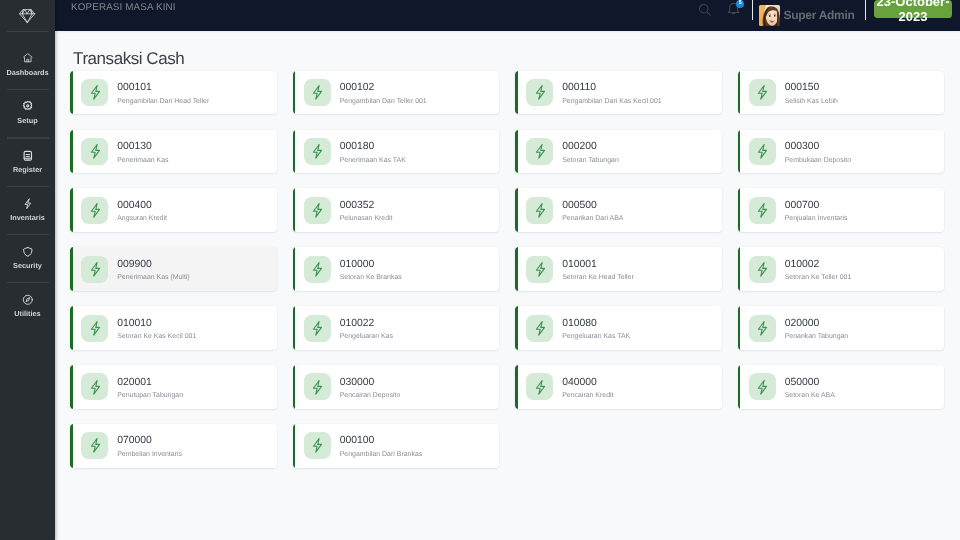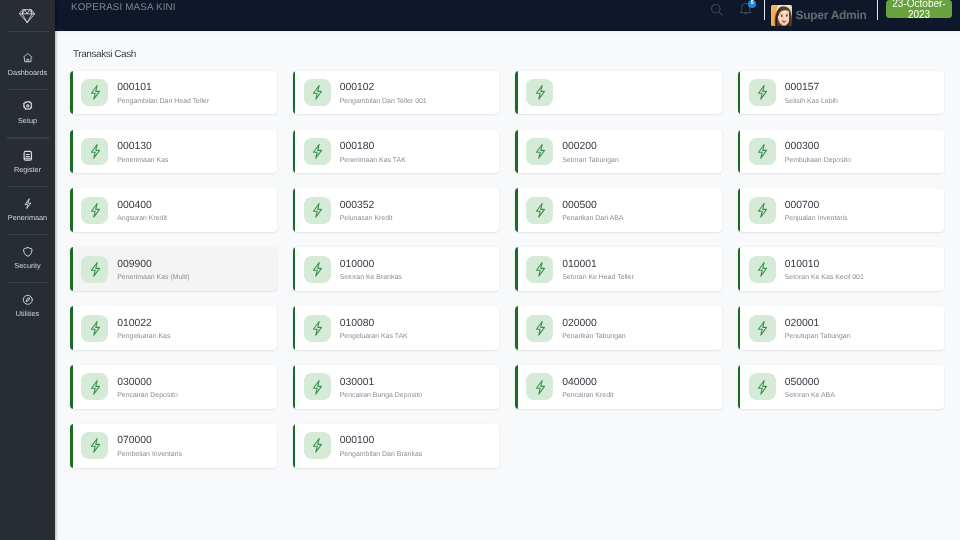--- a/index.html
+++ b/index.html
@@ -8,20 +8,21 @@
     font-family: "Liberation Sans", sans-serif;
     background: #f8f9fb; -webkit-font-smoothing: antialiased; text-rendering: geometricPrecision;
   }
   #app { position: relative; width: 960px; height: 540px; display: flex; }
 
   
   #sidebar {
     width: 55px; height: 540px; background: #282d32;
     flex: 0 0 55px; position: relative; z-index: 5;
     box-shadow: 1px 0 3px rgba(0,0,0,.30);
+    font-weight: bold;
   }
   #brand { height: 31px; display: flex; align-items: center; justify-content: center; }
   #brand svg { width: 16.4px; height: 15.4px; display: block; }
   .sb-div { height: 1px; background: #3a4046; margin: 0 6px 0 7px; }
   #sb-items { padding-top: 9.6px; }
   .sb-item { display: flex; flex-direction: column; align-items: center;
              justify-content: center; height: 47.18px; cursor: pointer; padding-bottom: 3.6px; }
   .sb-item .ico { width: 11.6px; height: 11.6px; display: block; color: #dcdfe3; }
   .sb-item .lbl { font-size: 7.3px; color: #d0d4d9; letter-spacing: 0;
                   line-height: 1; margin-top: 6.2px; white-space: nowrap; }
@@ -43,29 +44,29 @@
   #notif-btn svg { width: 15.2px; height: 15.2px; color: #3f444d; display: block; position: relative; top: -0.3px; }
   #notif-badge { position: absolute; top: -0.2px; right: -1.5px; width: 7.8px; height: 7.8px;
            border-radius: 50%; background: #1f87dd; color: #fff; font-size: 5.3px;
            display: flex; align-items: center; justify-content: center; line-height: 1;
            font-weight: bold; letter-spacing: 0; }
   .tb-sep { width: 1px; height: 20px; background: #e5e8ec; flex: 0 0 1px; }
   #user { display: flex; align-items: center; cursor: pointer; }
   #avatar { width: 20.7px; height: 20.7px; border-radius: 1.5px; overflow: hidden; display:block; }
   #user-name { font-size: 12px; color: #656a71; font-weight: bold; letter-spacing: -.33px; word-spacing: 0.2px;
                margin-left: 4.1px; white-space: nowrap; position: relative; top: -0.5px; }
-  #date-btn { background: #68a23c; color: #fff; font-size: 10px; font-weight: normal;
-              border: none; border-radius: 3.5px; height: 18px; width: 66px;
+  #date-btn { background: #68a23c; color: #fff; font-size: 13px; font-weight: bold;
+              border: none; border-radius: 3.5px; height: 18px; width: 78px;
               cursor: pointer; letter-spacing: 0; padding: 0;
               display: flex; align-items: center; justify-content: center; }
 
   
   #content { flex: 1 1 auto; padding: 15px 15.6px 0 15.4px; overflow: hidden; }
   #title-wrap { height: 21px; }
-  #page-title { font-size: 10px; color: #3c4149; font-weight: normal;
+  #page-title { font-size: 17px; color: #3c4149; font-weight: normal;
                 margin: 3.7px 0 0 2.7px; padding: 0; letter-spacing: -.45px; line-height: 1;
                 height: 12.6px; }
   #grid { display: grid; grid-template-columns: repeat(4, 1fr); column-gap: 16px; row-gap: 15.4px; }
   .card { position: relative; background: #fff; border-radius: 4px;
           height: 43.5px; display: flex; align-items: center;
           box-shadow: 0 1px 2px rgba(16,24,40,.08), 0 0 2px rgba(16,24,40,.06);
           cursor: pointer; overflow: hidden; padding-left: 11px; }
   .card-accent { position: absolute; left: 0; top: 0; bottom: 0;
                   width: 2.6px; background: #1a6b24; }
   .card.active { background: #f4f4f4; }
@@ -122,21 +123,21 @@
               <path d="M4.5 16.9h15" stroke-width="2.1"></path>
               <path d="M8.6 19h6.8" stroke-width="1.5"></path>
             </svg></span>
           <span class="lbl">Register</span>
         </div>
         <div class="sb-div"></div>
         <div class="sb-item">
           <span class="ico"><svg viewBox="0 0 24 24" fill="none" stroke="currentColor" stroke-width="1.85" stroke-linecap="round" stroke-linejoin="round">
               <path d="M14.7 2.1 6.4 13.4h5.4l-2 8.5 8.3-11.2h-5.4z"></path>
             </svg></span>
-          <span class="lbl">Penerimaan</span>
+          <span class="lbl">Inventaris</span>
         </div>
         <div class="sb-div"></div>
         <div class="sb-item">
           <span class="ico"><svg viewBox="0 0 24 24" fill="none" stroke="currentColor" stroke-width="2" stroke-linecap="round" stroke-linejoin="round">
               <path d="M12 3.1c-1.3 0-2.5 1.1-4.3 1.7C5.9 5.4 4 5.1 3.6 6.3c-.5 1.5 0 6.1 1.5 9 1.4 2.7 4.3 5 6.9 6 2.6-1 5.5-3.3 6.9-6 1.5-2.9 2-7.5 1.5-9-.4-1.2-2.3-.9-4.1-1.5C14.5 4.2 13.3 3.1 12 3.1z"></path>
             </svg></span>
           <span class="lbl">Security</span>
         </div>
         <div class="sb-div"></div>
         <div class="sb-item">
@@ -259,30 +260,34 @@
               <span class="card-sub">Pengambilan Dari Teller 001</span>
             </span>
           </div>
           <div class="card">
             <span class="card-accent"></span>
             <span class="card-ico">
               <svg viewBox="0 0 24 24" fill="none" stroke="currentColor" stroke-width="1.85" stroke-linecap="round" stroke-linejoin="round">
                 <path d="M14.7 2.1 6.4 13.4h5.4l-2 8.5 8.3-11.2h-5.4z"></path>
               </svg>
             </span>
-          </div>
-          <div class="card">
-            <span class="card-accent"></span>
-            <span class="card-ico">
-              <svg viewBox="0 0 24 24" fill="none" stroke="currentColor" stroke-width="1.85" stroke-linecap="round" stroke-linejoin="round">
-                <path d="M14.7 2.1 6.4 13.4h5.4l-2 8.5 8.3-11.2h-5.4z"></path>
-              </svg>
-            </span>
-            <span class="card-txt">
-              <span class="card-code">000157</span>
+            <span class="card-txt">
+              <span class="card-code">000110</span>
+              <span class="card-sub">Pengambilan Dari Kas Kecil 001</span>
+            </span>
+          </div>
+          <div class="card">
+            <span class="card-accent"></span>
+            <span class="card-ico">
+              <svg viewBox="0 0 24 24" fill="none" stroke="currentColor" stroke-width="1.85" stroke-linecap="round" stroke-linejoin="round">
+                <path d="M14.7 2.1 6.4 13.4h5.4l-2 8.5 8.3-11.2h-5.4z"></path>
+              </svg>
+            </span>
+            <span class="card-txt">
+              <span class="card-code">000150</span>
               <span class="card-sub">Selisih Kas Lebih</span>
             </span>
           </div>
           <div class="card">
             <span class="card-accent"></span>
             <span class="card-ico">
               <svg viewBox="0 0 24 24" fill="none" stroke="currentColor" stroke-width="1.85" stroke-linecap="round" stroke-linejoin="round">
                 <path d="M14.7 2.1 6.4 13.4h5.4l-2 8.5 8.3-11.2h-5.4z"></path>
               </svg>
             </span>
@@ -412,20 +417,32 @@
             </span>
           </div>
           <div class="card">
             <span class="card-accent"></span>
             <span class="card-ico">
               <svg viewBox="0 0 24 24" fill="none" stroke="currentColor" stroke-width="1.85" stroke-linecap="round" stroke-linejoin="round">
                 <path d="M14.7 2.1 6.4 13.4h5.4l-2 8.5 8.3-11.2h-5.4z"></path>
               </svg>
             </span>
             <span class="card-txt">
+              <span class="card-code">010002</span>
+              <span class="card-sub">Setoran Ke Teller 001</span>
+            </span>
+          </div>
+          <div class="card">
+            <span class="card-accent"></span>
+            <span class="card-ico">
+              <svg viewBox="0 0 24 24" fill="none" stroke="currentColor" stroke-width="1.85" stroke-linecap="round" stroke-linejoin="round">
+                <path d="M14.7 2.1 6.4 13.4h5.4l-2 8.5 8.3-11.2h-5.4z"></path>
+              </svg>
+            </span>
+            <span class="card-txt">
               <span class="card-code">010010</span>
               <span class="card-sub">Setoran Ke Kas Kecil 001</span>
             </span>
           </div>
           <div class="card">
             <span class="card-accent"></span>
             <span class="card-ico">
               <svg viewBox="0 0 24 24" fill="none" stroke="currentColor" stroke-width="1.85" stroke-linecap="round" stroke-linejoin="round">
                 <path d="M14.7 2.1 6.4 13.4h5.4l-2 8.5 8.3-11.2h-5.4z"></path>
               </svg>
@@ -474,32 +491,20 @@
           <div class="card">
             <span class="card-accent"></span>
             <span class="card-ico">
               <svg viewBox="0 0 24 24" fill="none" stroke="currentColor" stroke-width="1.85" stroke-linecap="round" stroke-linejoin="round">
                 <path d="M14.7 2.1 6.4 13.4h5.4l-2 8.5 8.3-11.2h-5.4z"></path>
               </svg>
             </span>
             <span class="card-txt">
               <span class="card-code">030000</span>
               <span class="card-sub">Pencairan Deposito</span>
-            </span>
-          </div>
-          <div class="card">
-            <span class="card-accent"></span>
-            <span class="card-ico">
-              <svg viewBox="0 0 24 24" fill="none" stroke="currentColor" stroke-width="1.85" stroke-linecap="round" stroke-linejoin="round">
-                <path d="M14.7 2.1 6.4 13.4h5.4l-2 8.5 8.3-11.2h-5.4z"></path>
-              </svg>
-            </span>
-            <span class="card-txt">
-              <span class="card-code">030001</span>
-              <span class="card-sub">Pencairan Bunga Deposito</span>
             </span>
           </div>
           <div class="card">
             <span class="card-accent"></span>
             <span class="card-ico">
               <svg viewBox="0 0 24 24" fill="none" stroke="currentColor" stroke-width="1.85" stroke-linecap="round" stroke-linejoin="round">
                 <path d="M14.7 2.1 6.4 13.4h5.4l-2 8.5 8.3-11.2h-5.4z"></path>
               </svg>
             </span>
             <span class="card-txt">

